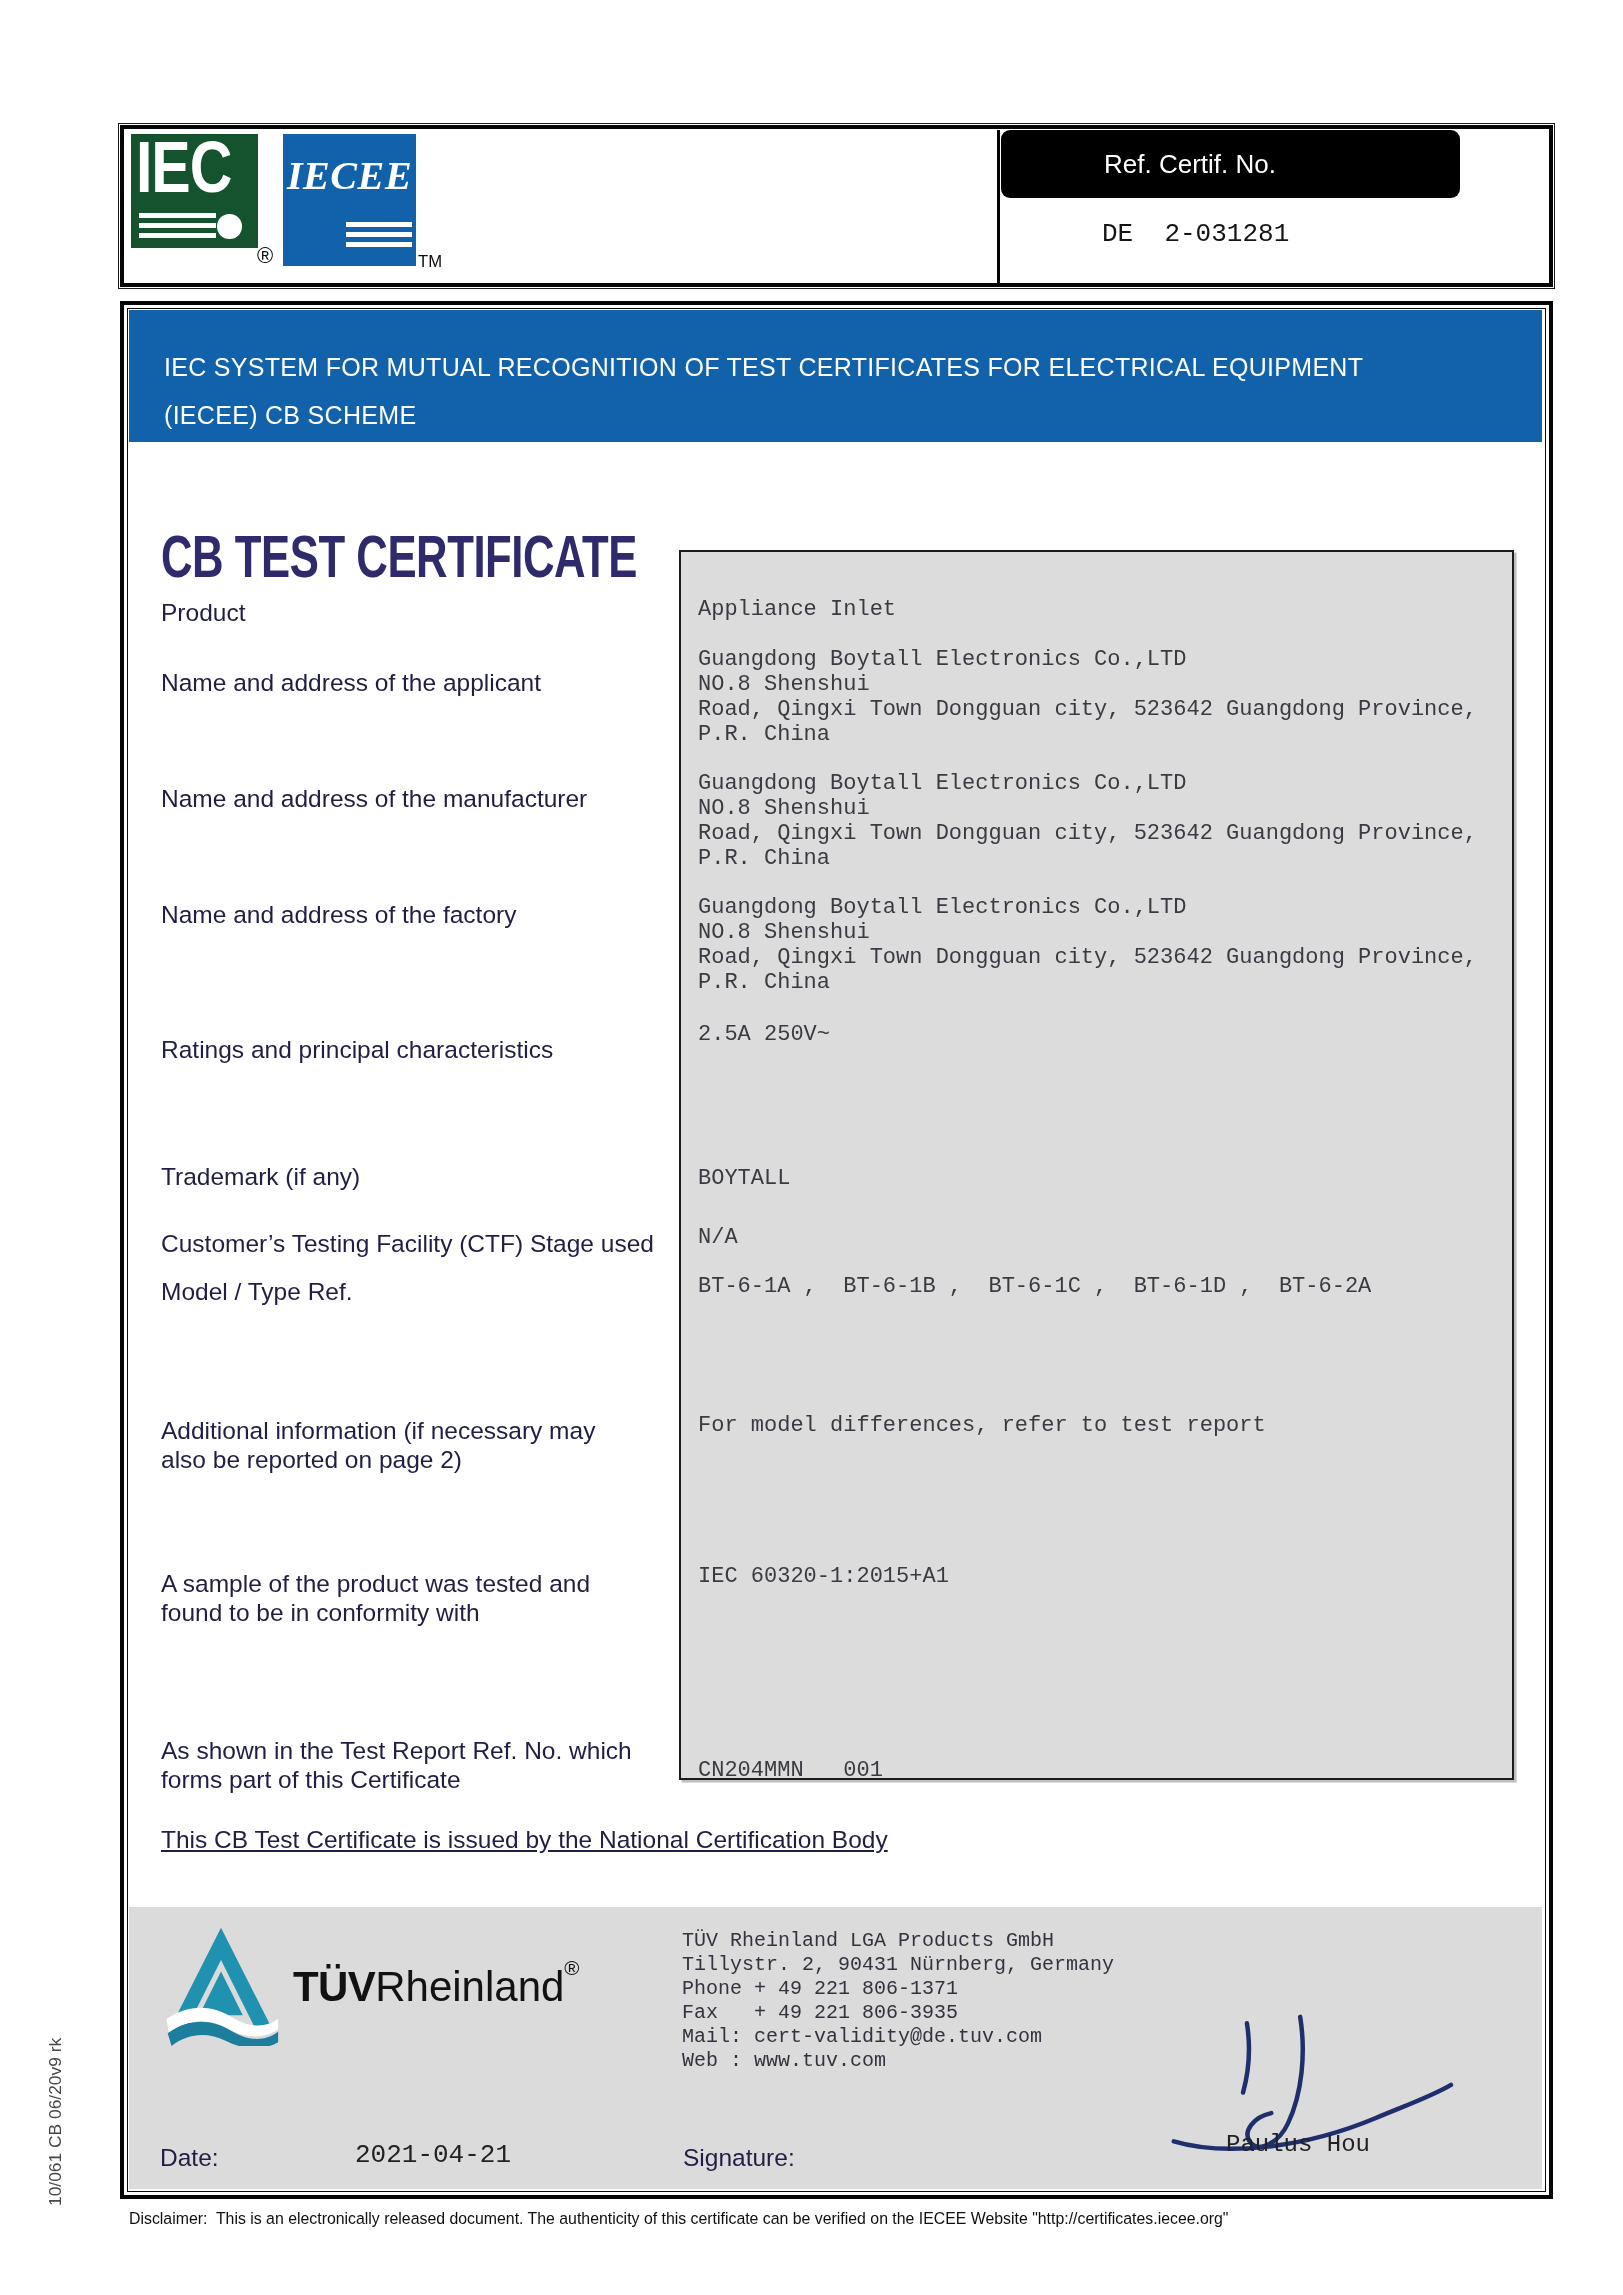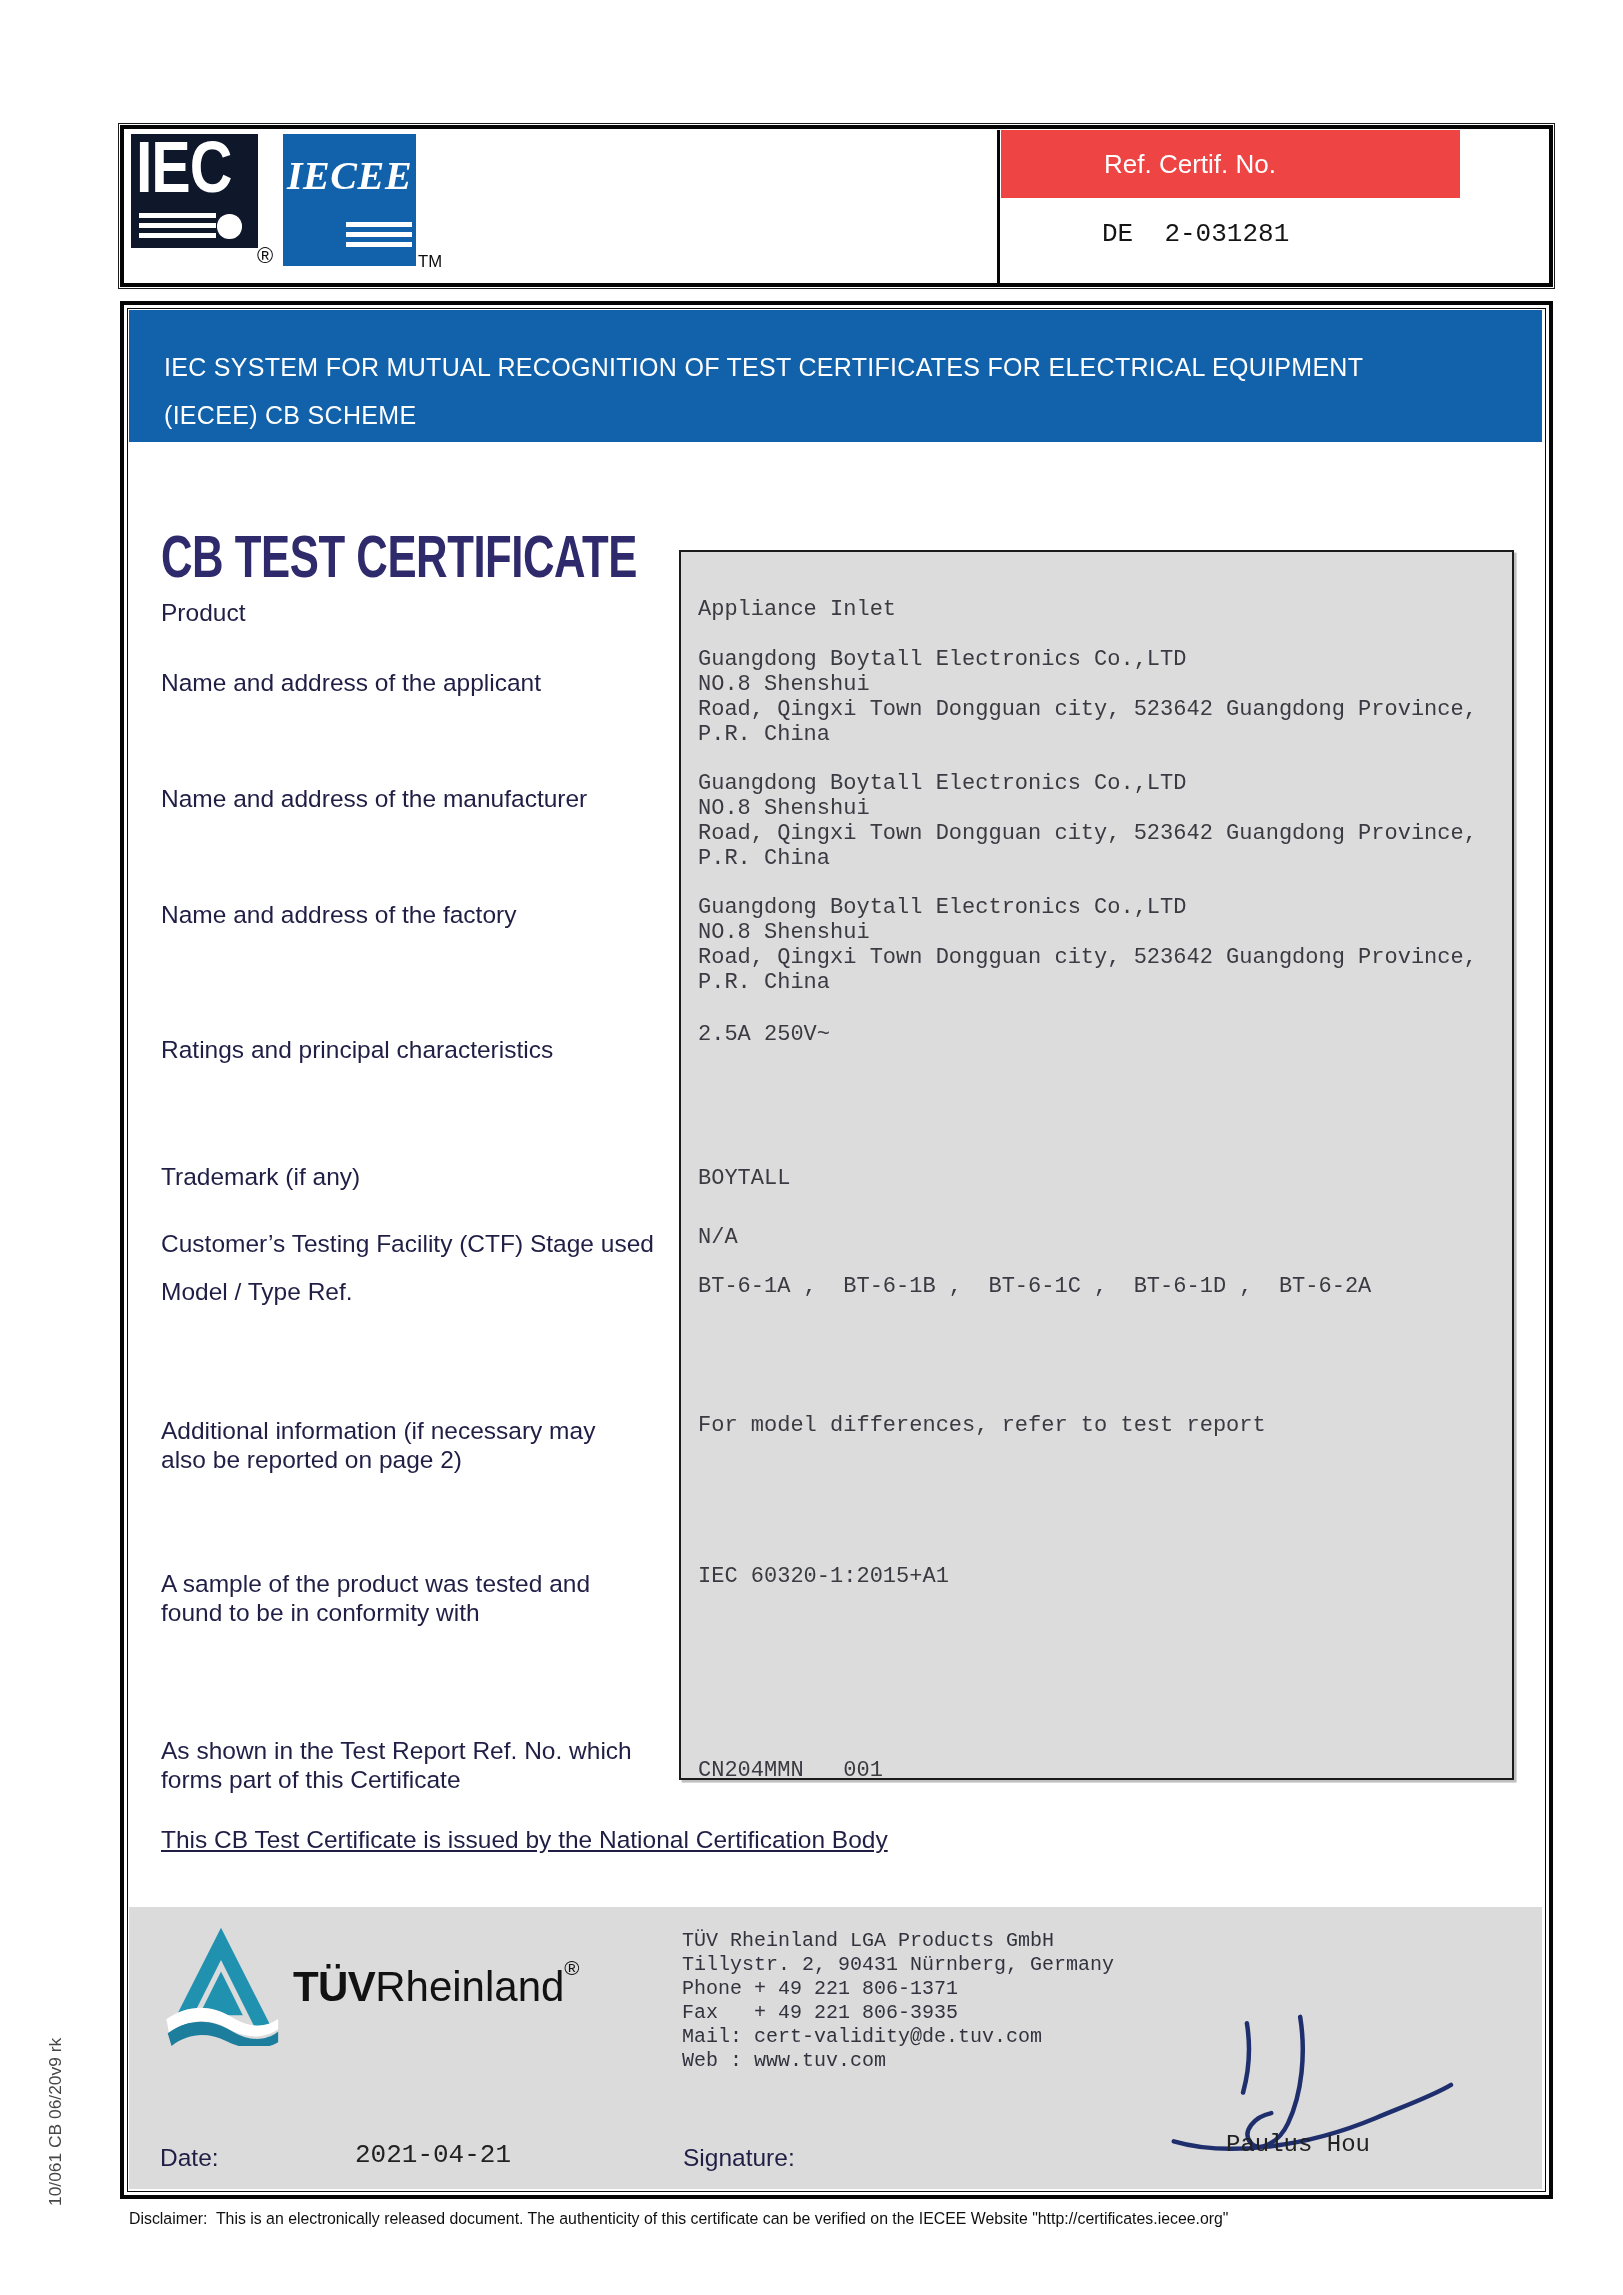--- a/index.html
+++ b/index.html
@@ -8,41 +8,41 @@
     font-family:"Liberation Sans",sans-serif;overflow:hidden;color:#1b1b1b;
   }
   .abs{position:absolute;}
 
   
   .header-frame{
     left:120px;top:125px;width:1433px;height:162px;
     border:4.5px solid #050505;box-sizing:border-box;
     outline:1.3px solid #1a1a1a;outline-offset:1.3px;background:#ffffff;
   }
-  .iec-square{left:131px;top:134px;width:127px;height:114px;background:#0f172a;}
+  .iec-square{left:131px;top:134px;width:127px;height:114px;background:#14532d;}
   .iec-word{
     position:absolute;left:5.1px;top:-7.7px;color:#ffffff;font-weight:bold;
     font-size:72px;letter-spacing:-1.3px;transform:scaleX(.82);transform-origin:0 0;
   }
   .iec-lines{position:absolute;left:7.7px;top:79px;width:77px;}
   .iec-lines .bar{height:5.1px;background:#ffffff;margin-bottom:5.1px;}
   .iec-dot{position:absolute;left:86px;top:80px;width:24.5px;height:24.5px;border-radius:50%;background:#ffffff;}
   .reg-mark{left:257px;top:243px;font-size:22px;color:#0d0d0d;}
   .iecee-square{left:283px;top:134px;width:133px;height:132px;background:#1261ab;}
   .iecee-word{
     position:absolute;left:3.9px;top:18px;color:#ffffff;font-weight:bold;font-style:italic;
     font-family:"Liberation Serif",serif;font-size:40px;letter-spacing:0.6px;
   }
   .iecee-lines{position:absolute;left:63px;top:88px;width:66px;}
   .iecee-lines .bar{height:5.1px;background:#ffffff;margin-bottom:5.1px;}
   .tm-mark{left:418px;top:252px;font-size:16.7px;color:#0d0d0d;}
   .header-divider{left:997px;top:130px;width:3.2px;height:153px;background:#050505;}
   .ref-band{
-    left:1001px;top:130px;width:459px;height:68px;background:#ef4444;
-    color:#ffffff;font-size:26px;line-height:68px;padding-left:103px;box-sizing:border-box;
+    left:1001px;top:130px;width:459px;height:68px;background:#000000;
+    color:#ffffff;font-size:26px;line-height:68px;padding-left:103px;box-sizing:border-box;border-radius:9px;
   }
   .ref-number{
     left:1102px;top:219px;font-family:"Liberation Mono",monospace;
     font-size:26px;color:#141414;white-space:pre;
   }
 
   
   .main-frame{
     left:120px;top:301px;width:1433px;height:1898px;
     border:4.5px solid #050505;box-sizing:border-box;background:#ffffff;

